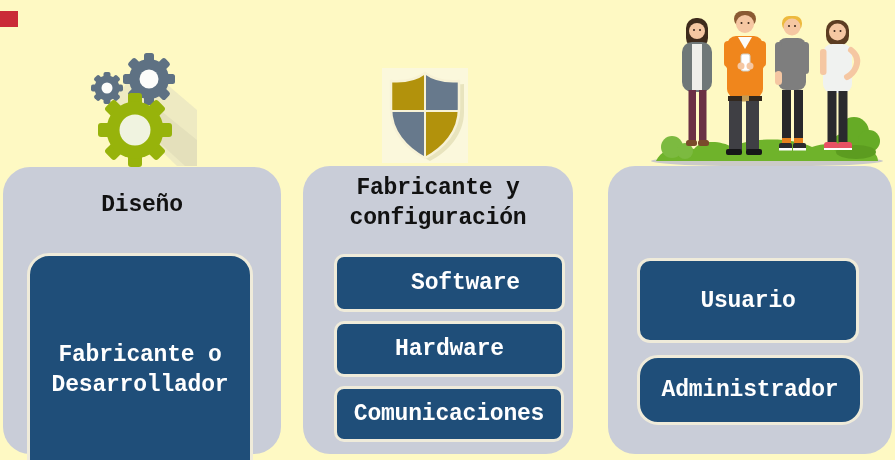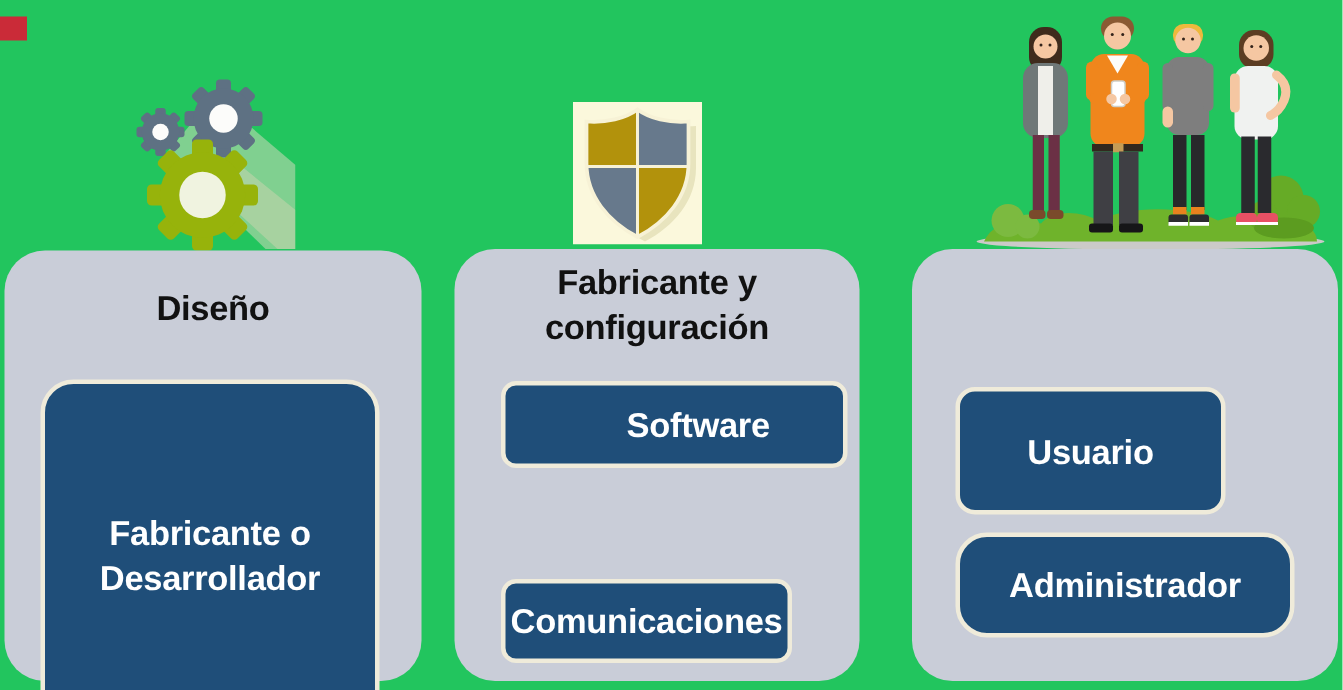--- a/index.html
+++ b/index.html
@@ -1,18 +1,18 @@
 <!DOCTYPE html>
 <html><head>
 <meta charset="utf-8">
 <style>
   html,body { margin:0; padding:0; background:#ffffff; }
   .stage {
-    position:relative; width:895px; height:460px; background:#22c55e;
-    font-family:Liberation Sans, sans-serif; overflow:hidden;
+    position:relative; width:895px; height:460px; background:#fef9c3;
+    font-family:Liberation Mono, monospace; overflow:hidden;
   }
   .red-marker {
     position:absolute; left:0; top:11px; width:18px; height:16px;
     background:#CA2B38;
   }
   .icon-wrap { position:absolute; }
   .gears-wrap  { left:85px;  top:48px; width:112px; height:120px; }
   .shield-wrap { left:382px; top:68px; width:86px;  height:95px;  }
   .people-wrap { left:642px; top:5px;  width:250px; height:162px; }
 
@@ -31,22 +31,22 @@
 
   .bluebox {
     position:absolute; background:#1F4E79; border:3px solid #EFEBDA;
     box-sizing:border-box; display:flex; align-items:center; justify-content:center;
     color:#ffffff; font-weight:bold; font-size:23px; text-align:center;
     line-height:30px; letter-spacing:-0.2px;
   }
   #box-fabricante    { left:24px; top:86px;  width:226px; height:234px; border-radius:22px; }
   #box-software      { left:31px; top:88px;  width:231px; height:58px;  border-radius:10px;padding-left:32px; }
   #box-hardware      { left:31px; top:155px; width:231px; height:56px;  border-radius:10px; }
-  #box-comunicaciones{ left:31px; top:220px; width:194px; height:56px;  border-radius:10px; }
-  #box-usuario       { left:29px; top:92px;  width:180px; height:85px;  border-radius:13px; }
+  #box-comunicaciones{ left:31px; top:220px; width:230px; height:56px;  border-radius:10px; }
+  #box-usuario       { left:29px; top:92px;  width:222px; height:85px;  border-radius:13px; }
   #box-administrador { left:29px; top:189px; width:226px; height:70px;  border-radius:21px; }
 </style>
 </head>
 <body>
 
 <div class="stage">
 
   <div class="red-marker"></div>
 
   <div class="icon-wrap gears-wrap">
@@ -108,20 +108,23 @@
         <path d="M43,4 V91 M9,43 H77" stroke="#F7F2D6" stroke-width="2" fill="none"></path>
       </g>
       <path d="M43,5 C51,11 64,14 77,13 L77,41 C77,63 62,80 43,90 C24,80 9,63 9,41 L9,13 C22,14 35,11 43,5 Z" fill="none" stroke="#F7F2D6" stroke-width="2.5"></path>
     </svg>
   </div>
 
   <div class="panel" id="panel2">
     <div class="panel-title">Fabricante y configuración</div>
     <div class="bluebox" id="box-software">
       <span>Software</span>
+    </div>
+    <div class="bluebox" id="box-hardware">
+      <span>Hardware</span>
     </div>
     <div class="bluebox" id="box-comunicaciones">
       <span>Comunicaciones</span>
     </div>
   </div>
 
   <div class="icon-wrap people-wrap">
     <svg viewBox="0 0 250 162" width="250" height="162">
       <ellipse cx="125" cy="156" rx="116" ry="5.5" fill="#CBCAC8"></ellipse>
       <path d="M14,156 C20,142 40,140 52,144 C60,134 80,136 90,142 C110,132 150,132 170,142 C185,136 205,140 212,145 C228,142 236,148 236,156 Z" fill="#6FB32B"></path>

